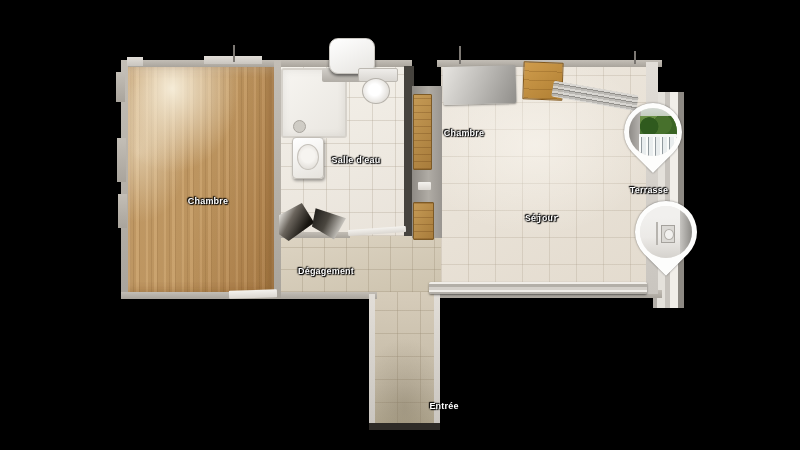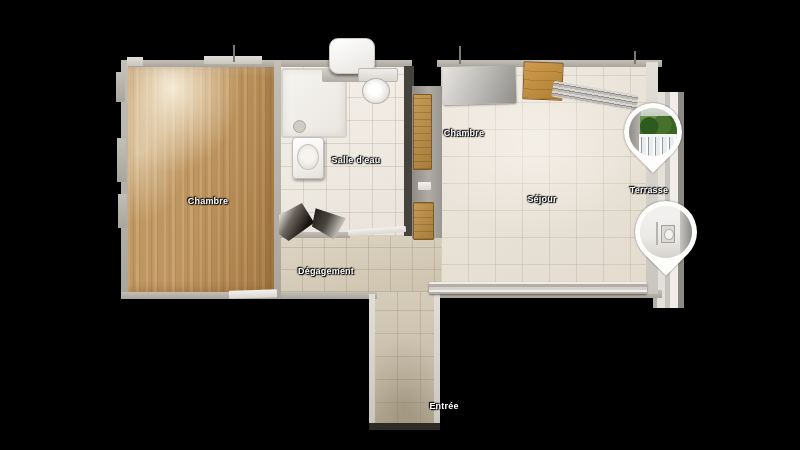--- a/index.html
+++ b/index.html
@@ -161,21 +161,21 @@
   <div class="abs threshold" style="left:418px;top:182px;width:13px;height:8px;"></div>
 
   <div class="abs greybed" style="left:443px;top:66px;width:73px;height:38px;transform:rotate(-1.5deg);"></div>
   <div class="abs box-brown" style="left:523px;top:62px;width:38px;height:36px;transform:rotate(2deg);"></div>
   <div class="abs rack" style="left:552px;top:88px;width:86px;height:16px;transform:rotate(10deg);"></div>
   <div class="abs radiator" style="left:429px;top:282px;width:218px;height:12px;"></div>
 
   <div class="abs rlabel" style="left:208px;top:201px;">Chambre</div>
   <div class="abs rlabel" style="left:356px;top:160px;">Salle d'eau</div>
   <div class="abs rlabel" style="left:464px;top:133px;">Chambre</div>
-  <div class="abs rlabel" style="left:542px;top:199px;">Séjour</div>
+  <div class="abs rlabel" style="left:542px;top:219px;font-family:Liberation Mono, monospace;">Séjour</div>
   <div class="abs rlabel" style="left:326px;top:271px;">Dégagement</div>
   <div class="abs rlabel" style="left:409px;top:406px;margin-left:35px;">Entrée</div>
   <div class="abs rlabel" style="left:649px;top:190px;z-index:25;">Terrasse</div>
 
   <div class="abs pin" style="left:624px;top:103px;width:58px;height:58px;">
     <div class="pin-photo">
       <div class="p1-wall"></div>
       <div class="p1-sky"></div>
       <div class="p1-trees"></div>
       <div class="p1-rail"></div>

